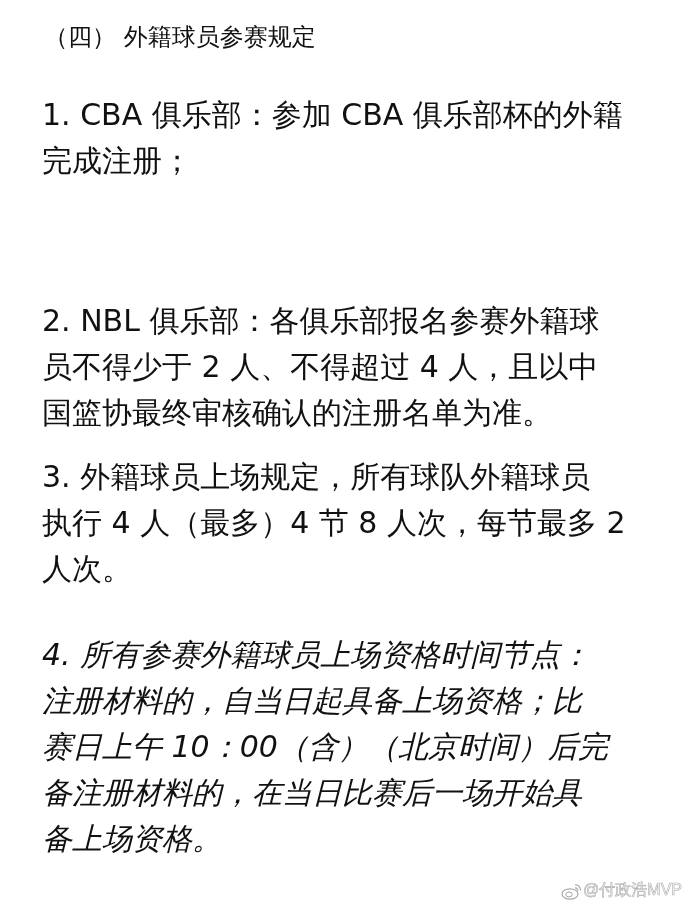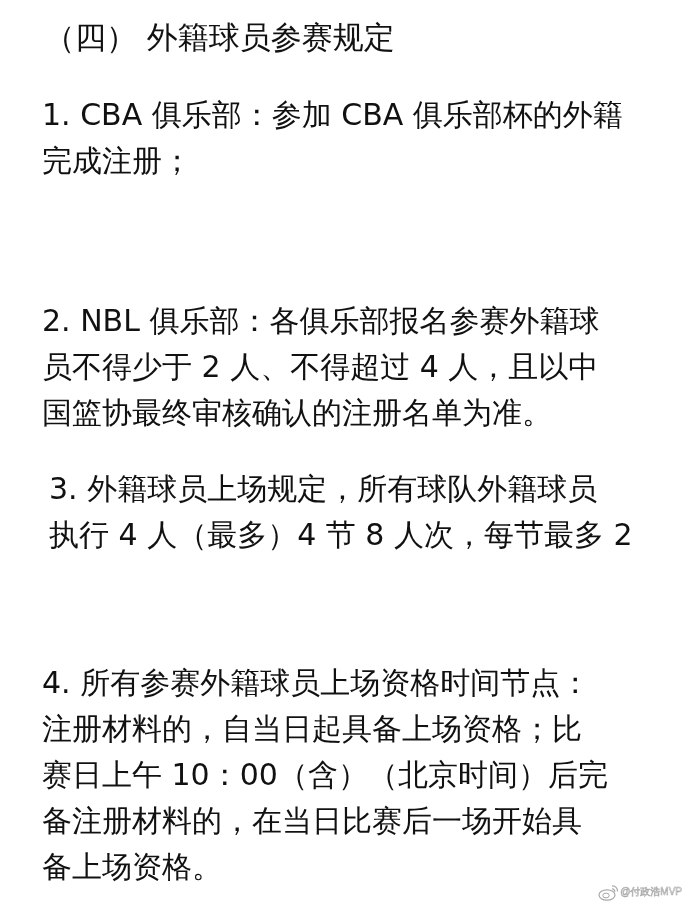--- a/index.html
+++ b/index.html
@@ -12,21 +12,21 @@
       height: 907px;
       position: relative;
       overflow: hidden;
       font-family: "DejaVu Sans", "Liberation Sans", sans-serif;
       color: #111111;
     }
     .heading {
       position: absolute;
       left: 44px;
       top: 14px;
-      font-size: 31px;
+      font-size: 24px;
       line-height: 46px;
       white-space: nowrap;
       letter-spacing: 0px;
     }
     .para {
       position: absolute;
       left: 42px;
       width: 620px;
       font-size: 30px;
       line-height: 46px;
@@ -35,21 +35,21 @@
       display: block;
       white-space: nowrap;
       height: 46px;
     }
     .watermark {
       position: absolute;
       right: 8px;
       bottom: 6px;
       display: flex;
       align-items: center;
-      font-size: 10px;
+      font-size: 16px;
       color: #ffffff;
       -webkit-text-stroke: 0.6px #9a9a9a;
       font-family: "Liberation Sans", sans-serif;
       opacity: 0.85;
     }
     .weibo-icon {
       width: 22px;
       height: 18px;
       display: inline-block;
     }
@@ -63,26 +63,27 @@
   <span class="line">1. CBA 俱乐部：参加 CBA 俱乐部杯的外籍</span>
   <span class="line">完成注册；</span>
 </div>
 
 <div class="para" style="top:298px;">
   <span class="line">2. NBL 俱乐部：各俱乐部报名参赛外籍球</span>
   <span class="line">员不得少于 2 人、不得超过 4 人，且以中</span>
   <span class="line">国篮协最终审核确认的注册名单为准。</span>
 </div>
 
-<div class="para" style="top:466px;margin-left:7px;">
+<div class="para" style="top:454px;">
   <span class="line">3. 外籍球员上场规定，所有球队外籍球员</span>
   <span class="line">执行 4 人（最多）4 节 8 人次，每节最多 2</span>
+  <span class="line">人次。</span>
 </div>
 
-<div class="para" style="top:660px;">
+<div class="para" style="top:632px;font-style:italic;">
   <span class="line">4. 所有参赛外籍球员上场资格时间节点：</span>
   <span class="line">注册材料的，自当日起具备上场资格；比</span>
   <span class="line">赛日上午 10：00（含）（北京时间）后完</span>
   <span class="line">备注册材料的，在当日比赛后一场开始具</span>
   <span class="line">备上场资格。</span>
 </div>
 
 <div class="watermark">
   <span class="weibo-icon">
     <svg width="22" height="18" viewBox="0 0 22 18">

